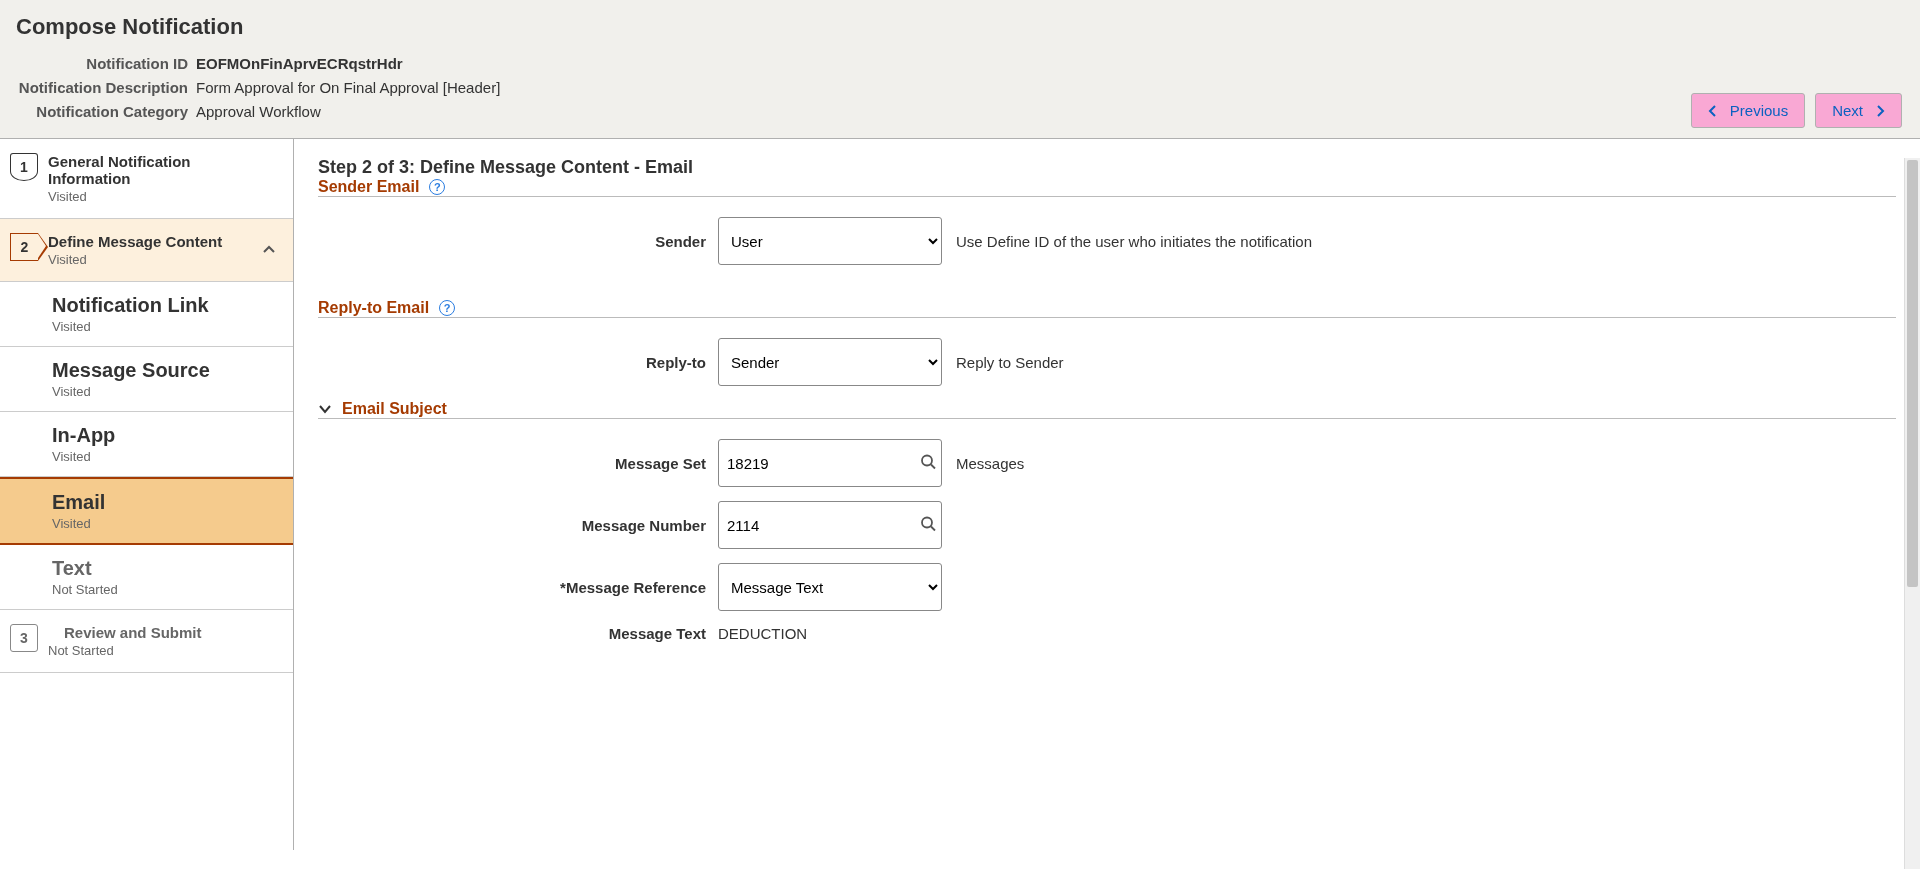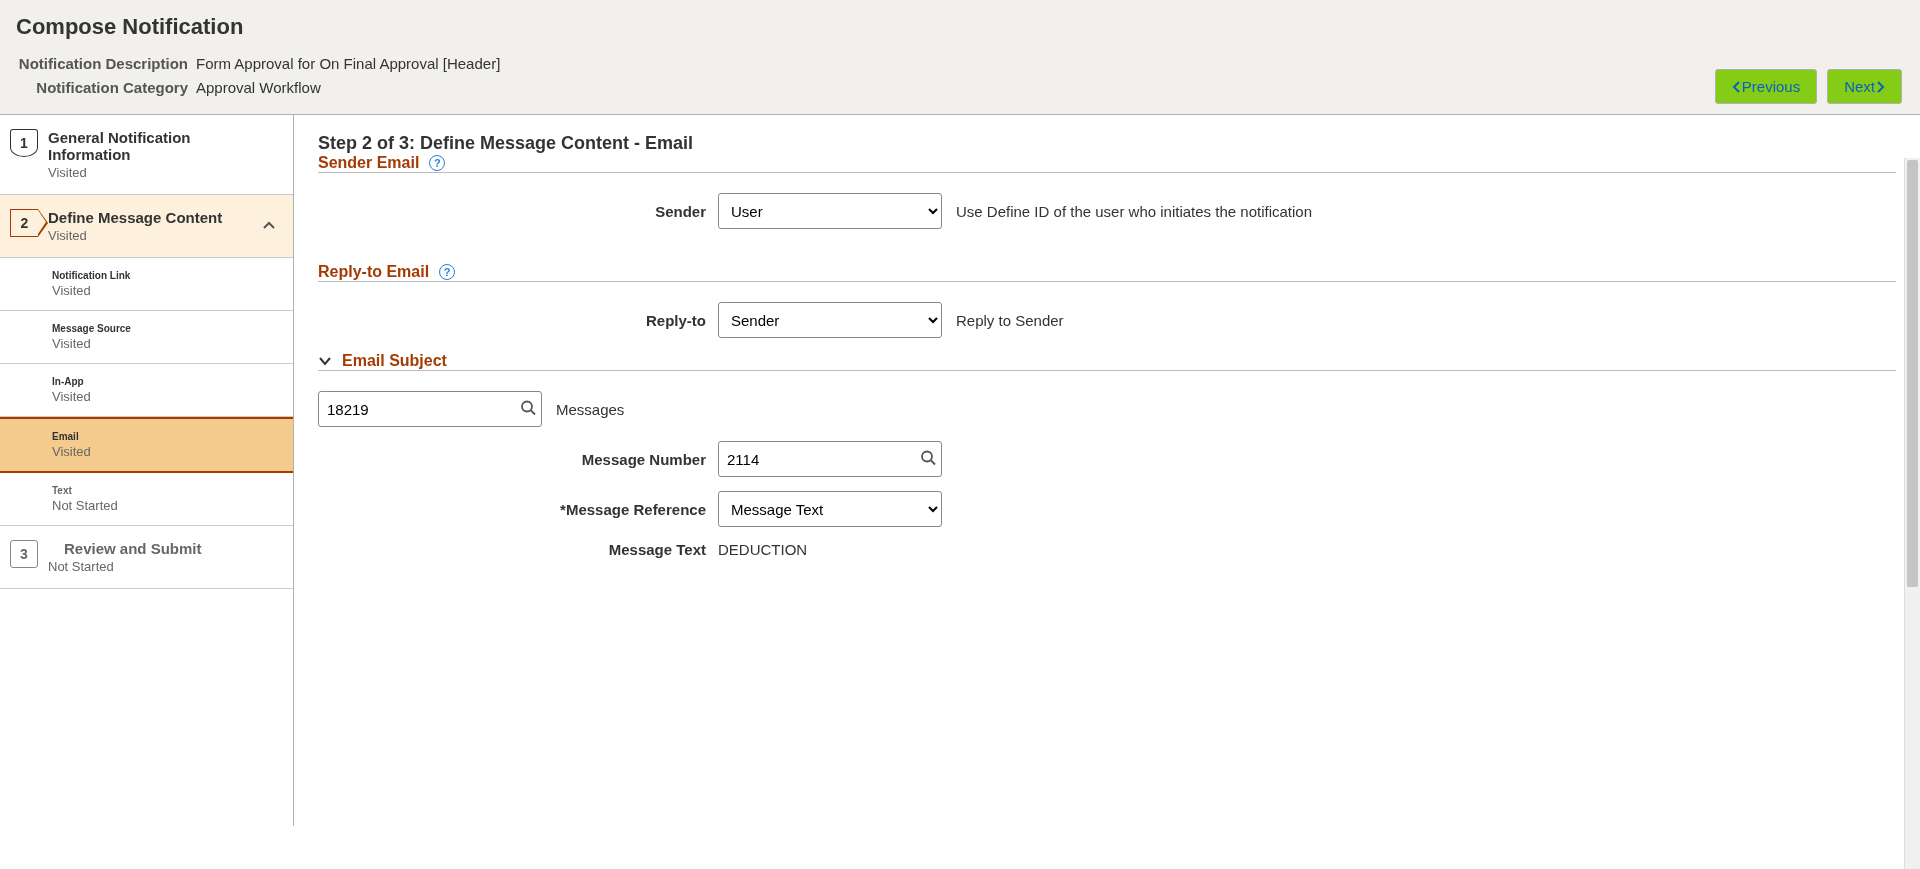--- a/index.html
+++ b/index.html
@@ -48,28 +48,28 @@
   .nav-buttons {
     position: absolute;
     right: 18px;
     bottom: 10px;
     display: flex;
     gap: 10px;
   }
   .nav-btn {
     border: 1px solid #b0b0b0;
     border-radius: 3px;
-    background: #84cc16;
+    background: #f9a8d4;
     padding: 8px 16px;
     color: #0b61c1;
     font-size: 15px;
     cursor: pointer;
     display: inline-flex;
     align-items: center;
-    gap: 0;
+    gap: 12px;
   }
   .nav-btn svg { stroke: #0b61c1; }
 
   .body-split {
     display: flex;
     height: calc(100% - 158px);
   }
 
   .left-nav {
     width: 294px;
@@ -149,21 +149,21 @@
     padding: 12px 16px 12px 52px;
     border-bottom: 1px solid #ccc;
     cursor: pointer;
   }
   .substep.selected {
     background: #f5cb8d;
     border: 2px solid #a53b02;
     border-left: none;
     border-right: none;
   }
-  .sub-title { font-weight: bold; font-size: 10px; color: #333; }
+  .sub-title { font-weight: bold; font-size: 20px; color: #333; }
   .sub-title.muted { color: #666; }
   .sub-status { font-size: 13px; color: #666; margin-top: 2px; }
 
   .main-pane {
     flex: 1;
     padding: 18px 24px;
     overflow-y: auto;
     position: relative;
   }
   .main-heading {
@@ -223,21 +223,21 @@
     font-size: 15px;
   }
   .form-control {
     display: flex;
     align-items: center;
     gap: 14px;
   }
   .sel, .txt {
     border: 1px solid #888;
     border-radius: 3px;
-    height: 36px;
+    height: 48px;
     padding: 0 8px;
     font-size: 15px;
     background: #fff;
   }
   .sel { width: 224px; }
   .txt { width: 224px; }
   .lookup-wrap {
     position: relative;
     display: inline-block;
   }
@@ -275,20 +275,24 @@
     background: #c4c4c4;
     border-radius: 2px;
   }
 </style>
 </head>
 <body>
 
 <div class="header-region">
   <div class="page-title">Compose Notification</div>
   <div class="meta-block">
+    <div class="meta-row">
+      <div class="meta-label">Notification ID</div>
+      <div class="meta-value bold">EOFMOnFinAprvECRqstrHdr</div>
+    </div>
     <div class="meta-row">
       <div class="meta-label">Notification Description</div>
       <div class="meta-value">Form Approval for On Final Approval [Header]</div>
     </div>
     <div class="meta-row">
       <div class="meta-label">Notification Category</div>
       <div class="meta-value">Approval Workflow</div>
     </div>
   </div>
   <div class="nav-buttons">
@@ -393,20 +397,21 @@
     </div>
 
     <div class="section-head">
       <svg class="expand-icon" width="14" height="14" viewBox="0 0 14 14" fill="none" stroke="#333" stroke-width="2">
           <polyline points="2,4 7,10 12,4"></polyline>
         </svg>
       <span>Email Subject</span>
     </div>
 
     <div class="form-row">
+      <div class="form-label">Message Set</div>
       <div class="form-control">
         <span class="lookup-wrap">
           <input class="txt" value="18219" style="">
           <button class="lookup-btn">
             <svg width="16" height="16" viewBox="0 0 16 16" fill="none" stroke="#555" stroke-width="1.8">
                 <circle cx="7" cy="7" r="5"></circle>
                 <line x1="11" y1="11" x2="15" y2="15"></line>
               </svg>
           </button>
         </span>

